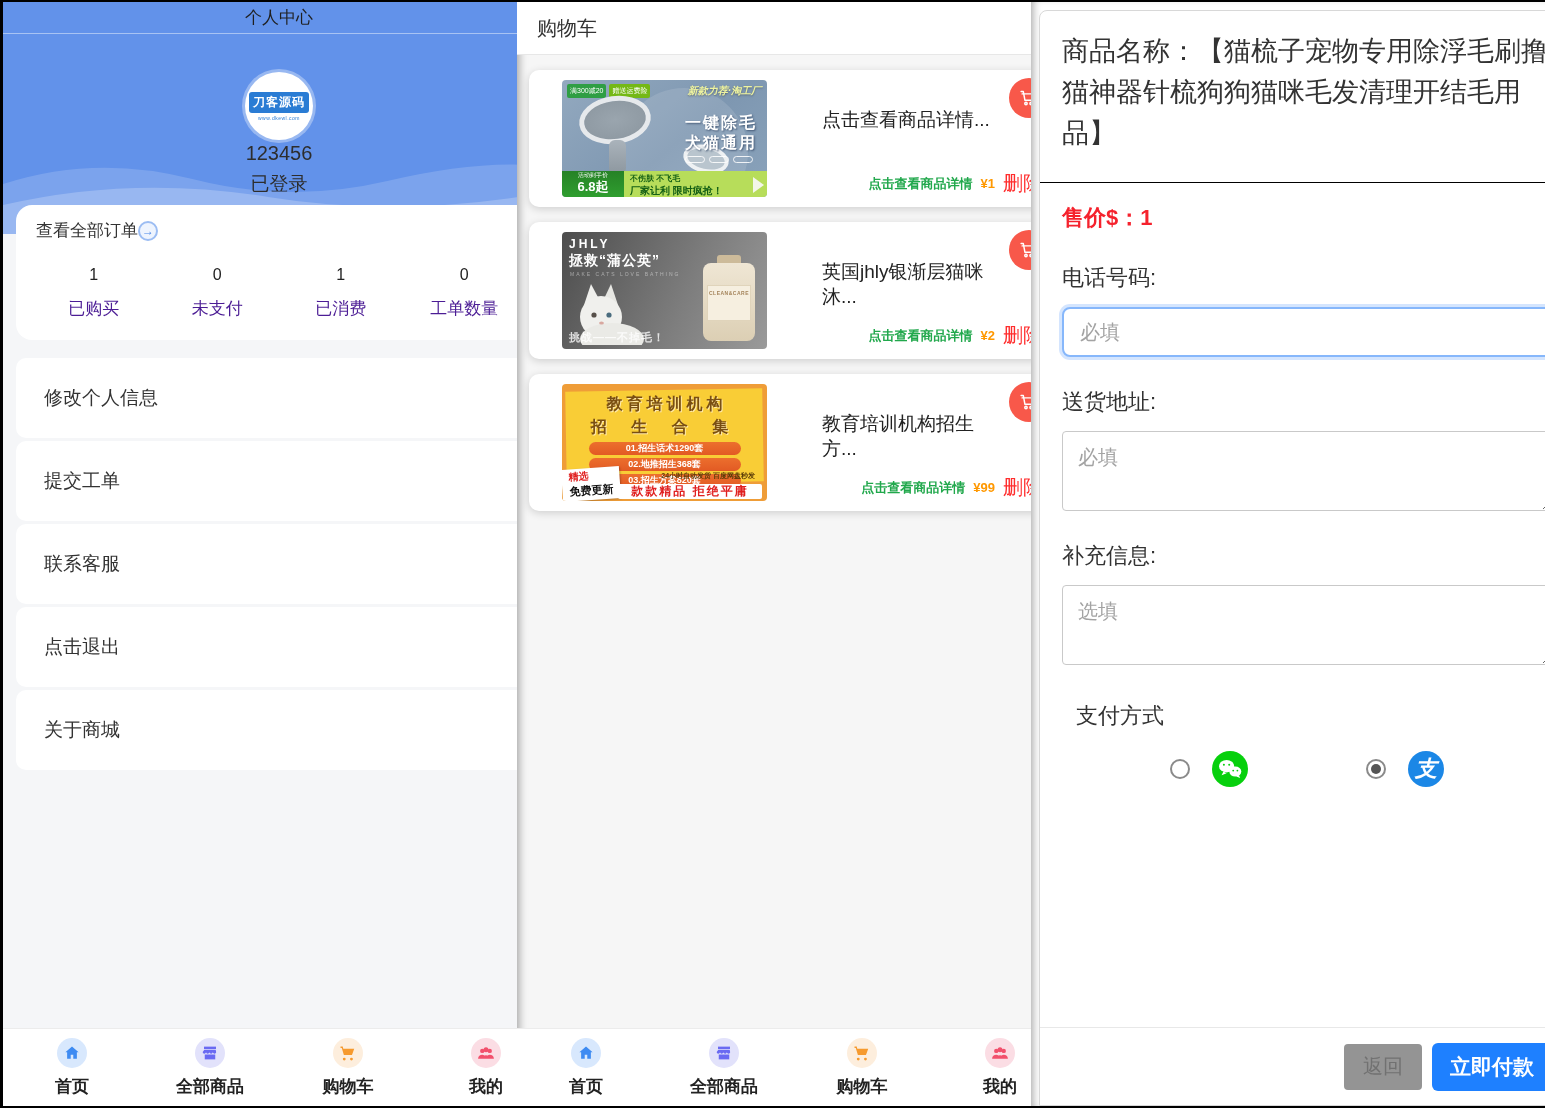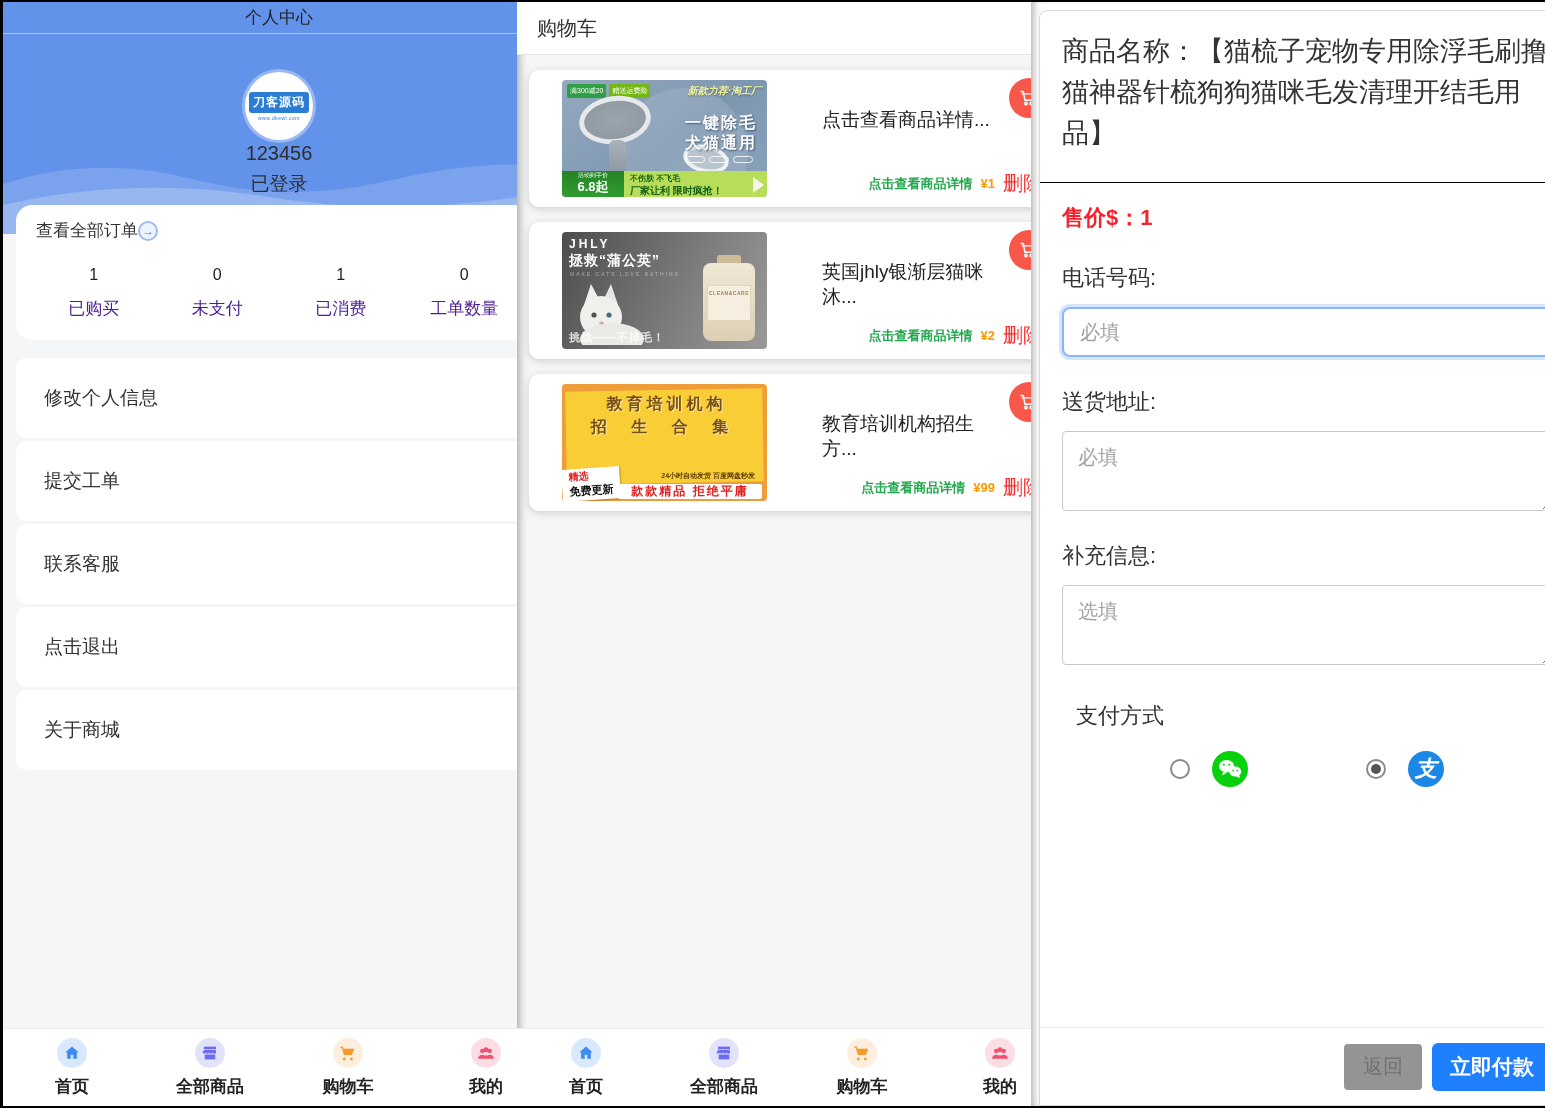--- a/index.html
+++ b/index.html
@@ -301,20 +301,25 @@
         <span class="delete-link">删除</span>
       </div>
     </div>
 
     <div class="cart-card">
       <div class="cart-img">
         <div class="ad-edu">
           <div class="yellow"></div>
           <div class="h1">教育培训机构</div>
           <div class="h2">招 生 合 集</div>
+          <div class="bars">
+            <div class="bar">01.招生话术1290套</div>
+            <div class="bar">02.地推招生368套</div>
+            <div class="bar">03.招生方案820套</div>
+          </div>
           <div class="note">24小时自动发货 百度网盘秒发</div>
           <div class="ribbon">
             <span class="tag">精选</span>
             <span class="txt">免费更新</span>
           </div>
           <div class="bottom-line">款款精品 拒绝平庸</div>
         </div>
       </div>
       <div class="cart-title">教育培训机构招生方...</div>
       <span class="cart-badge">

